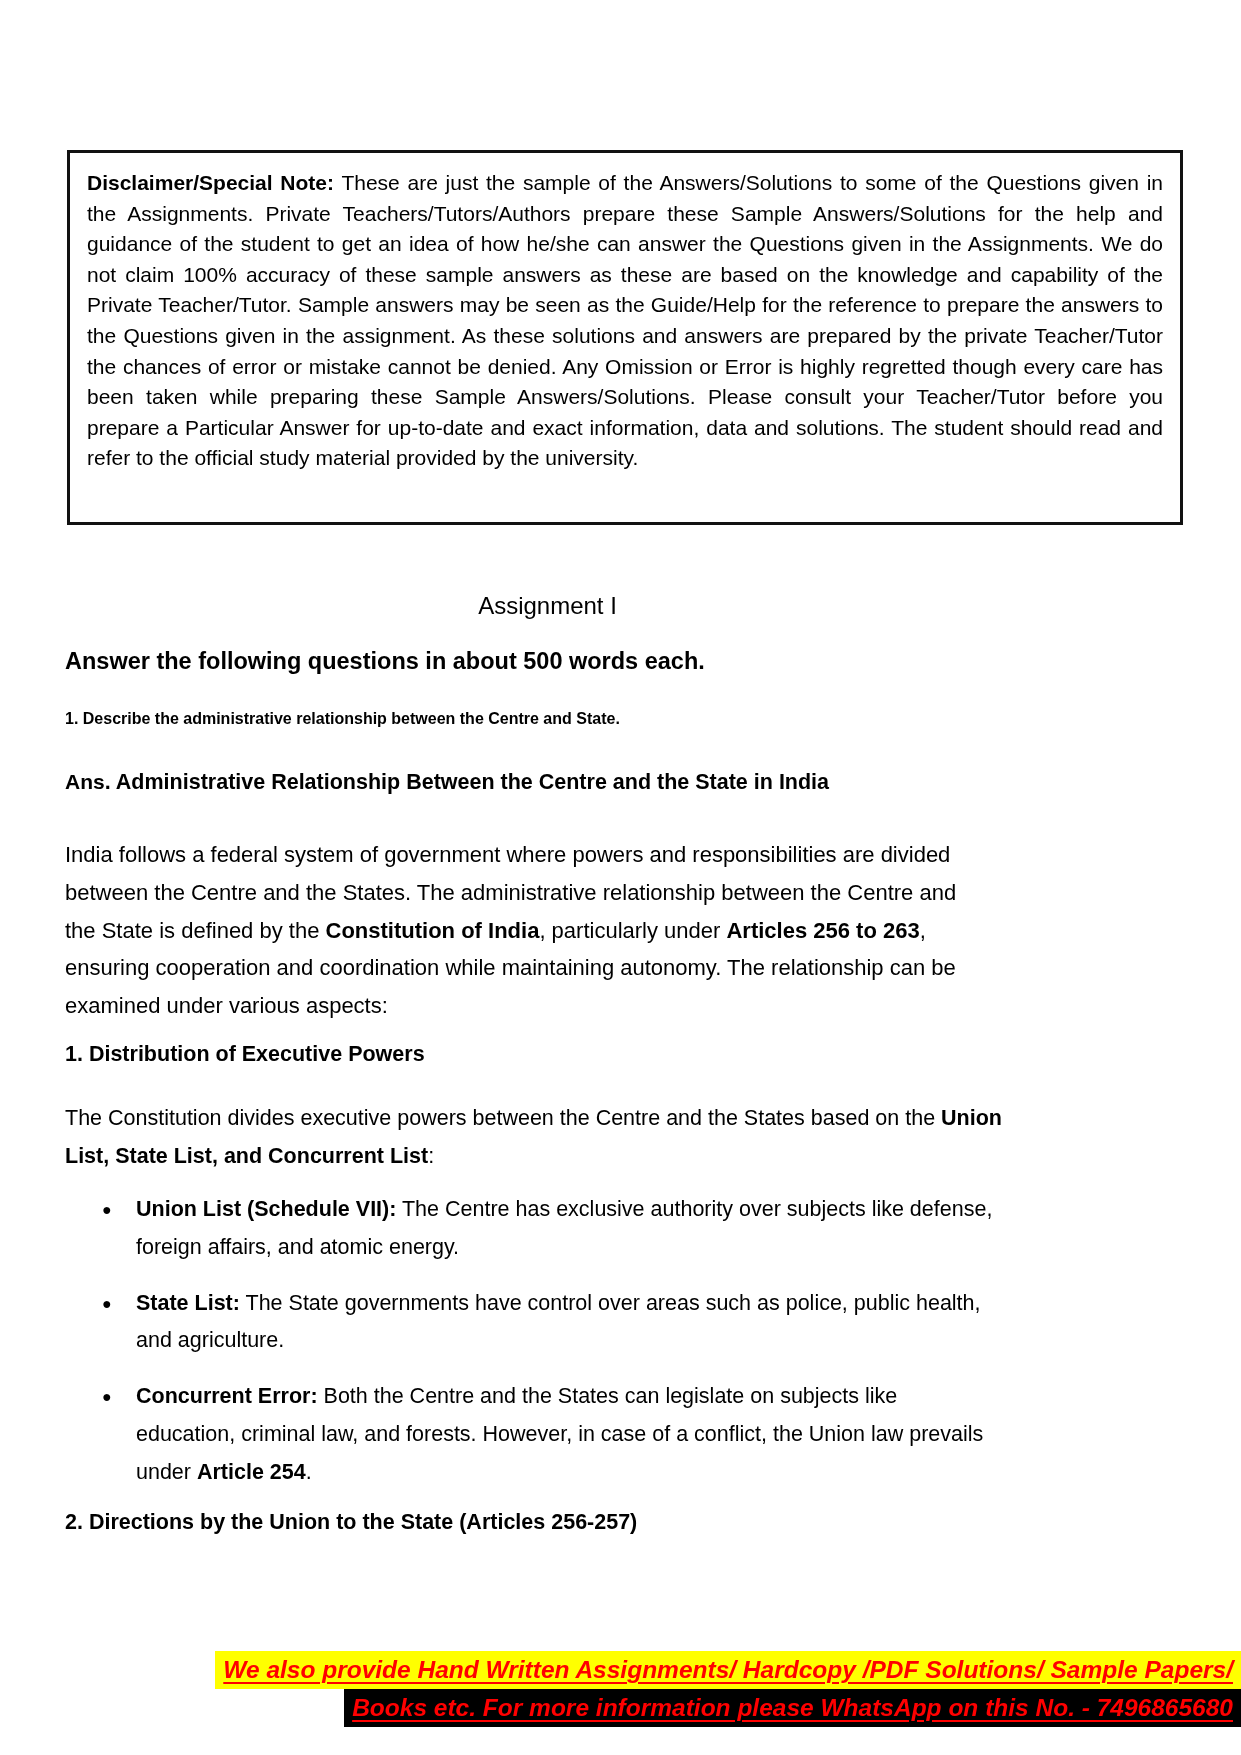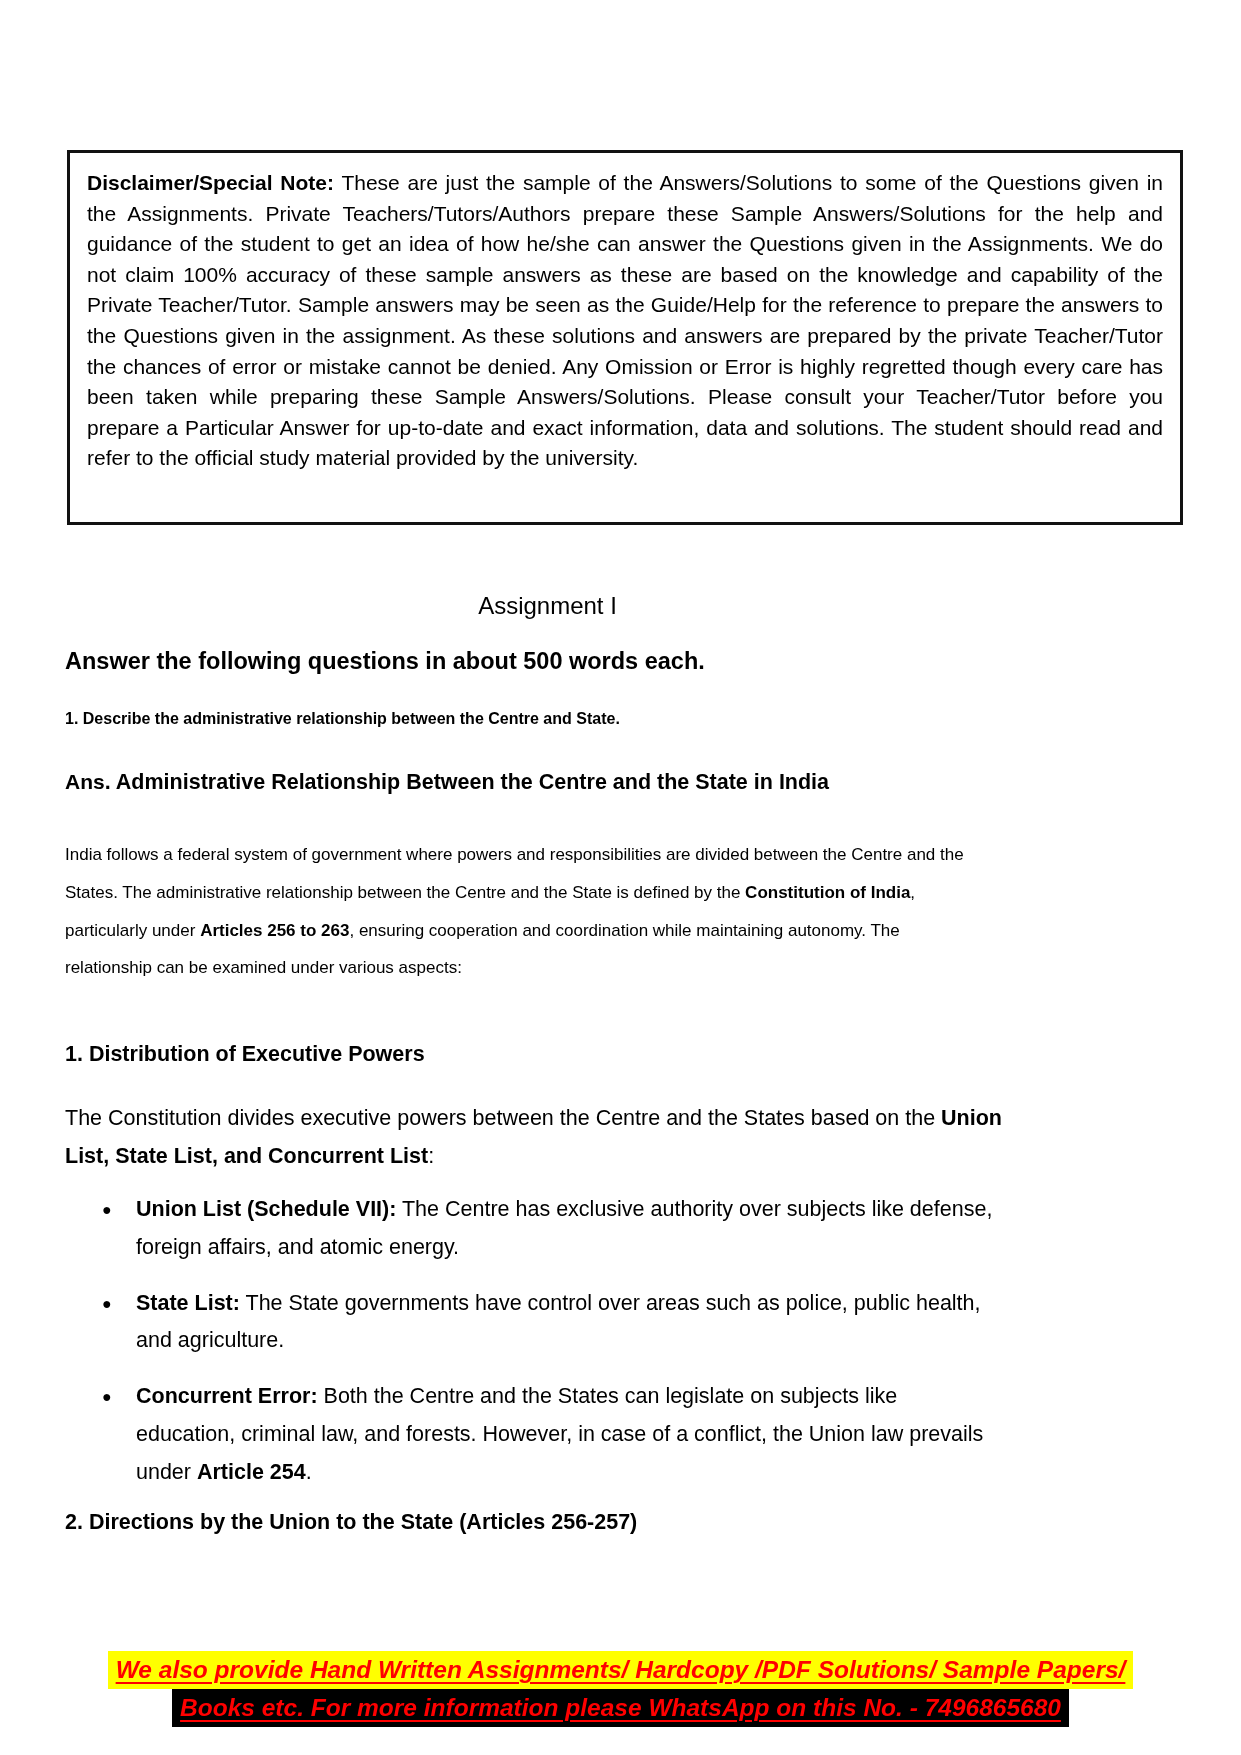--- a/index.html
+++ b/index.html
@@ -57,21 +57,21 @@
     top:770px; left:65px;
     font-weight:bold;
   }
   .ans-label { font-size:21px; }
   .ans-heading { font-size:21.5px; }
 
   
   .intro {
     position:absolute;
     top:836px; left:65px; width:920px;
-    font-size:17px;
+    font-size:22px;
     line-height:37.8px;
   }
   .section1-heading {
     position:absolute;
     top:1042px; left:65px;
     font-weight:bold;
     font-size:21.5px;
   }
   .lead {
     position:absolute;
@@ -102,21 +102,21 @@
     position:absolute;
     top:1510px; left:65px;
     font-weight:bold;
     font-size:21.5px;
   }
 
   
   .footer {
     position:absolute;
     top:1651px; left:0; width:1241px;
-    text-align:center;
+    text-align:right;
   }
   .footer .hl {
     display:inline-block;
     padding:1px 8px 2px 8px;
     font-size:24.5px;
     line-height:35px;
     font-weight:bold;
     font-style:italic;
     text-decoration:underline;
     text-decoration-thickness:2px;

